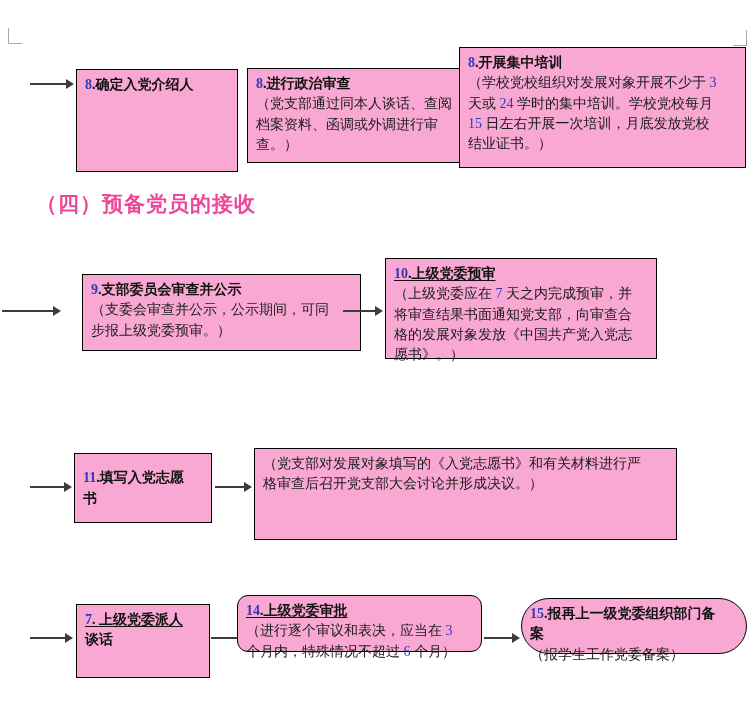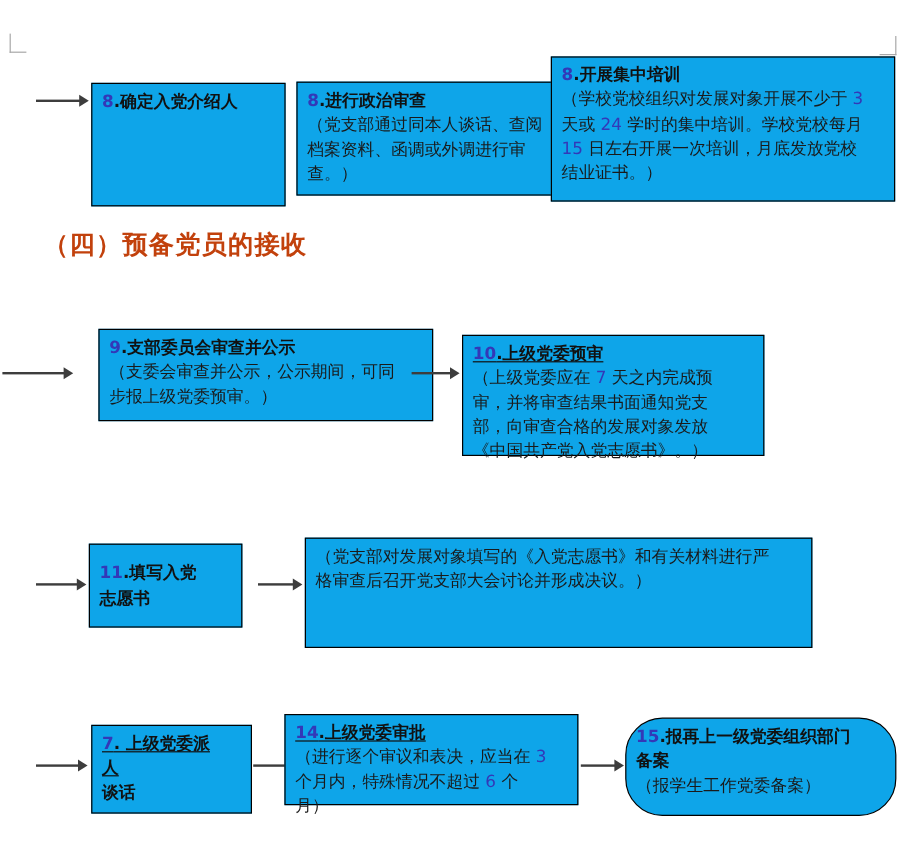--- a/index.html
+++ b/index.html
@@ -15,36 +15,37 @@
 
   
   .corner { position:absolute; width:13px; height:15px; }
   .corner.tl { left:8px; top:28px; border-left:1px solid #a9a9a9; border-bottom:1px solid #a9a9a9; }
   .corner.tr { left:733px; top:30px; border-right:1px solid #a9a9a9; border-bottom:1px solid #a9a9a9; }
 
   
   .fbox {
     position:absolute;
     border:1.5px solid #000;
-    background:#0ea5e9;
+    background:#f9a8d4;
     box-sizing:border-box;
     padding:5px 24px 4px 8px;
     font-size:14px;
     line-height:1.45;
+    font-family:Liberation Serif, serif;
   }
   .fbox .box-title { font-weight:bold; color:#111; }
   .fbox .box-body  { color:#1a1a1a; }
   .u { text-decoration:underline; text-underline-offset:2px; }
   .num { color:#3338b8; }
   .vcenter { display:flex; align-items:center; }
 
   
   .section-heading {
     position:absolute; left:36px; top:190px;
-    font-size:21px; font-weight:bold; color:#c2410c;
+    font-size:21px; font-weight:bold; color:#ec4899;
     letter-spacing:1px; white-space:nowrap;
   }
 
   
   .arrow { position:absolute; height:12px; }
   .arrow .shaft { position:absolute; left:0; right:7px; top:5px; height:1.6px; background:#3d3d3d; }
   .arrow .head  { position:absolute; right:0; top:1px;
     width:0; height:0;
     border-left:8px solid #3d3d3d;
     border-top:5px solid transparent;
@@ -87,31 +88,31 @@
   <div class="fbox" style="left:64px; top:274px; width:279px; height:77px;margin-left:18px;">
     <div class="box-title"><span class="num">9</span>.支部委员会审查并公示</div>
     <div class="box-body">（支委会审查并公示，公示期间，可同步报上级党委预审。）</div>
   </div>
 
   <div class="arrow" style="left:343px; top:305px; width:40px;">
     <span class="shaft"></span>
     <span class="head"></span>
   </div>
 
-  <div class="fbox" style="left:385px; top:279px; width:252px; height:101px;">
+  <div class="fbox" style="left:385px; top:258px; width:272px; height:101px;">
     <div class="box-title u"><span class="num">10</span>.上级党委预审</div>
     <div class="box-body">（上级党委应在 <span class="num">7</span> 天之内完成预审，并将审查结果书面通知党支部，向审查合格的发展对象发放《中国共产党入党志愿书》。）</div>
   </div>
 
   <div class="arrow" style="left:30px; top:481px; width:42px;">
     <span class="shaft"></span>
     <span class="head"></span>
   </div>
 
-  <div class="fbox vcenter" style="left:74px; top:453px; width:128px; height:70px;">
+  <div class="fbox vcenter" style="left:74px; top:453px; width:138px; height:70px;">
     <div class="box-title"><span class="num">11</span>.填写入党志愿书</div>
   </div>
 
   <div class="arrow" style="left:215px; top:481px; width:37px;">
     <span class="shaft"></span>
     <span class="head"></span>
   </div>
 
   <div class="fbox" style="left:254px; top:448px; width:423px; height:92px;">
     <div class="box-body">（党支部对发展对象填写的《入党志愿书》和有关材料进行严格审查后召开党支部大会讨论并形成决议。）</div>
@@ -125,28 +126,28 @@
   <div class="fbox" style="left:76px; top:604px; width:134px; height:74px;">
     <div class="box-title u"><span class="num">7</span>. 上级党委派人</div>
     <div class="box-title">谈话</div>
   </div>
 
   <div class="arrow" style="left:211px; top:632px; width:36px;">
     <span class="shaft"></span>
     <span class="head"></span>
   </div>
 
-  <div class="fbox" style="left:237px; top:595px; width:245px; height:76px;">
+  <div class="fbox" style="left:237px; top:595px; width:245px; height:57px;border-radius:11px;">
     <div class="box-title u"><span class="num">14</span>.上级党委审批</div>
     <div class="box-body">（进行逐个审议和表决，应当在 <span class="num">3</span> 个月内，特殊情况不超过 <span class="num">6</span> 个月）</div>
   </div>
 
   <div class="arrow" style="left:484px; top:632px; width:36px;">
     <span class="shaft"></span>
     <span class="head"></span>
   </div>
 
-  <div class="fbox" style="left:521px; top:598px; width:226px; height:82px;border-radius:31px;">
+  <div class="fbox" style="left:521px; top:598px; width:226px; height:56px;border-radius:31px;">
     <div class="box-title"><span class="num">15</span>.报再上一级党委组织部门备案</div>
     <div class="box-body">（报学生工作党委备案）</div>
   </div>
 
 </div>
 
 </body></html>

